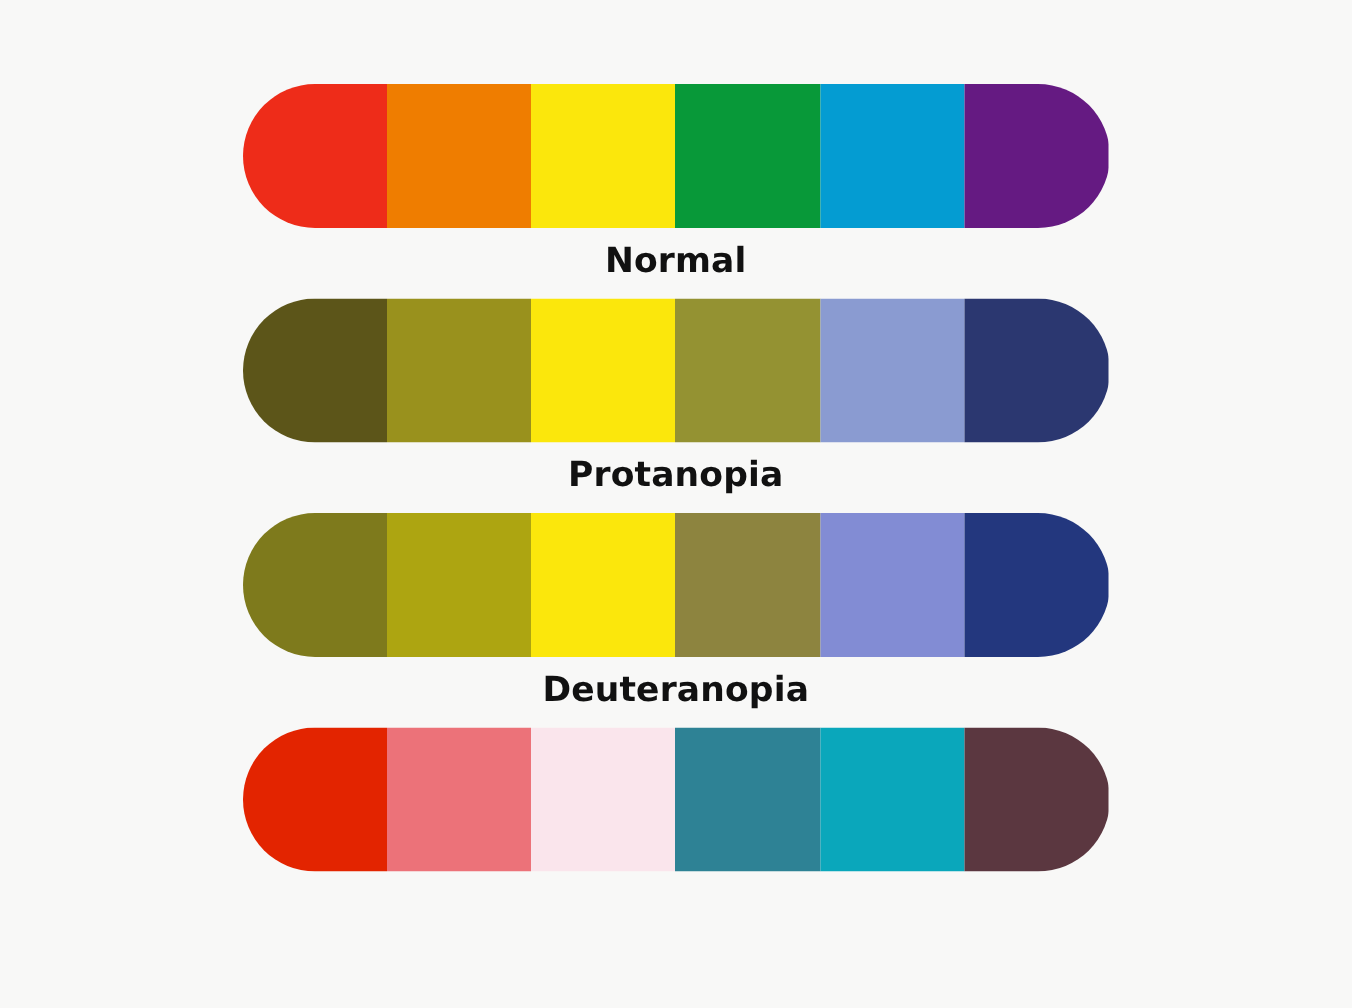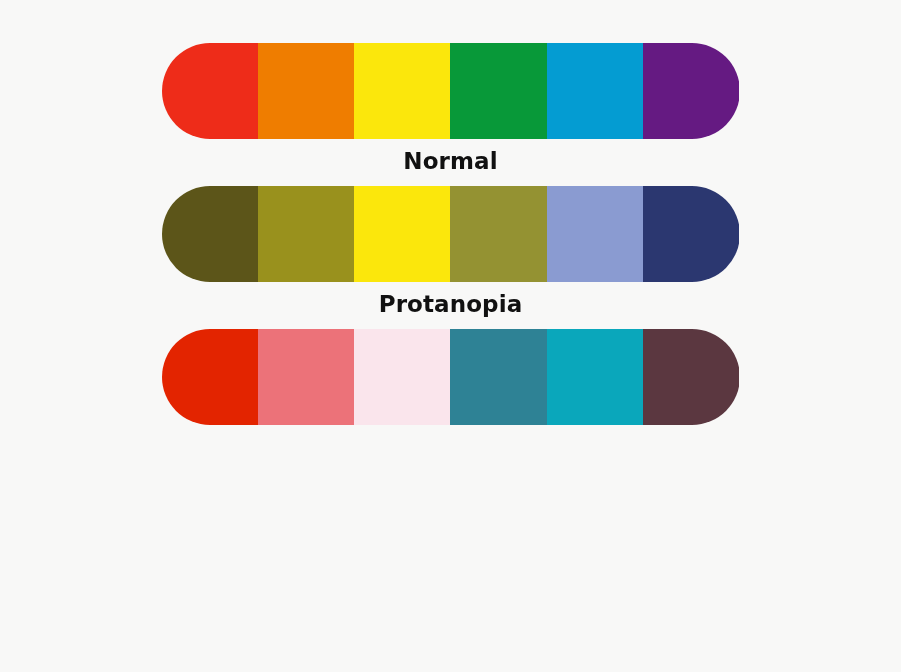--- a/index.html
+++ b/index.html
@@ -21,20 +21,21 @@
     padding-top: 43px;
     display: flex;
     flex-direction: column;
     align-items: center;
   }
   .palette-block {
     width: 901px;
     display: flex;
     flex-direction: column;
     align-items: center;
+    margin-top: 13px;
   }
   .palette-block + .palette-block {
     margin-top: 10px;
   }
   .bar {
     width: 578px;
     height: 96px;
     border-radius: 48px;
     overflow: hidden;
     display: flex;
@@ -77,20 +78,31 @@
           <div class="swatch" style="background: rgb(153, 145, 29);"></div>
           <div class="swatch" style="background: rgb(251, 231, 12);"></div>
           <div class="swatch" style="background: rgb(148, 146, 50);"></div>
           <div class="swatch" style="background: rgb(138, 155, 209);"></div>
           <div class="swatch" style="background: rgb(43, 55, 112);"></div>
         </div>
         <div class="caption" style="color: rgb(17, 17, 17);">Protanopia</div>
       </div>
       <div class="palette-block">
         <div class="bar">
+          <div class="swatch" style="background: rgb(126, 122, 28);"></div>
+          <div class="swatch" style="background: rgb(173, 165, 17);"></div>
+          <div class="swatch" style="background: rgb(251, 231, 12);"></div>
+          <div class="swatch" style="background: rgb(141, 132, 63);"></div>
+          <div class="swatch" style="background: rgb(130, 140, 212);"></div>
+          <div class="swatch" style="background: rgb(35, 55, 126);"></div>
+        </div>
+        <div class="caption" style="color: rgb(17, 17, 17);">Deuteranopia</div>
+      </div>
+      <div class="palette-block">
+        <div class="bar">
           <div class="swatch" style="background: rgb(227, 36, 0);"></div>
           <div class="swatch" style="background: rgb(236, 114, 121);"></div>
           <div class="swatch" style="background: rgb(250, 229, 236);"></div>
           <div class="swatch" style="background: rgb(46, 130, 149);"></div>
           <div class="swatch" style="background: rgb(10, 167, 187);"></div>
           <div class="swatch" style="background: rgb(91, 55, 64);"></div>
         </div>
       </div>
     </div>
 </div>

